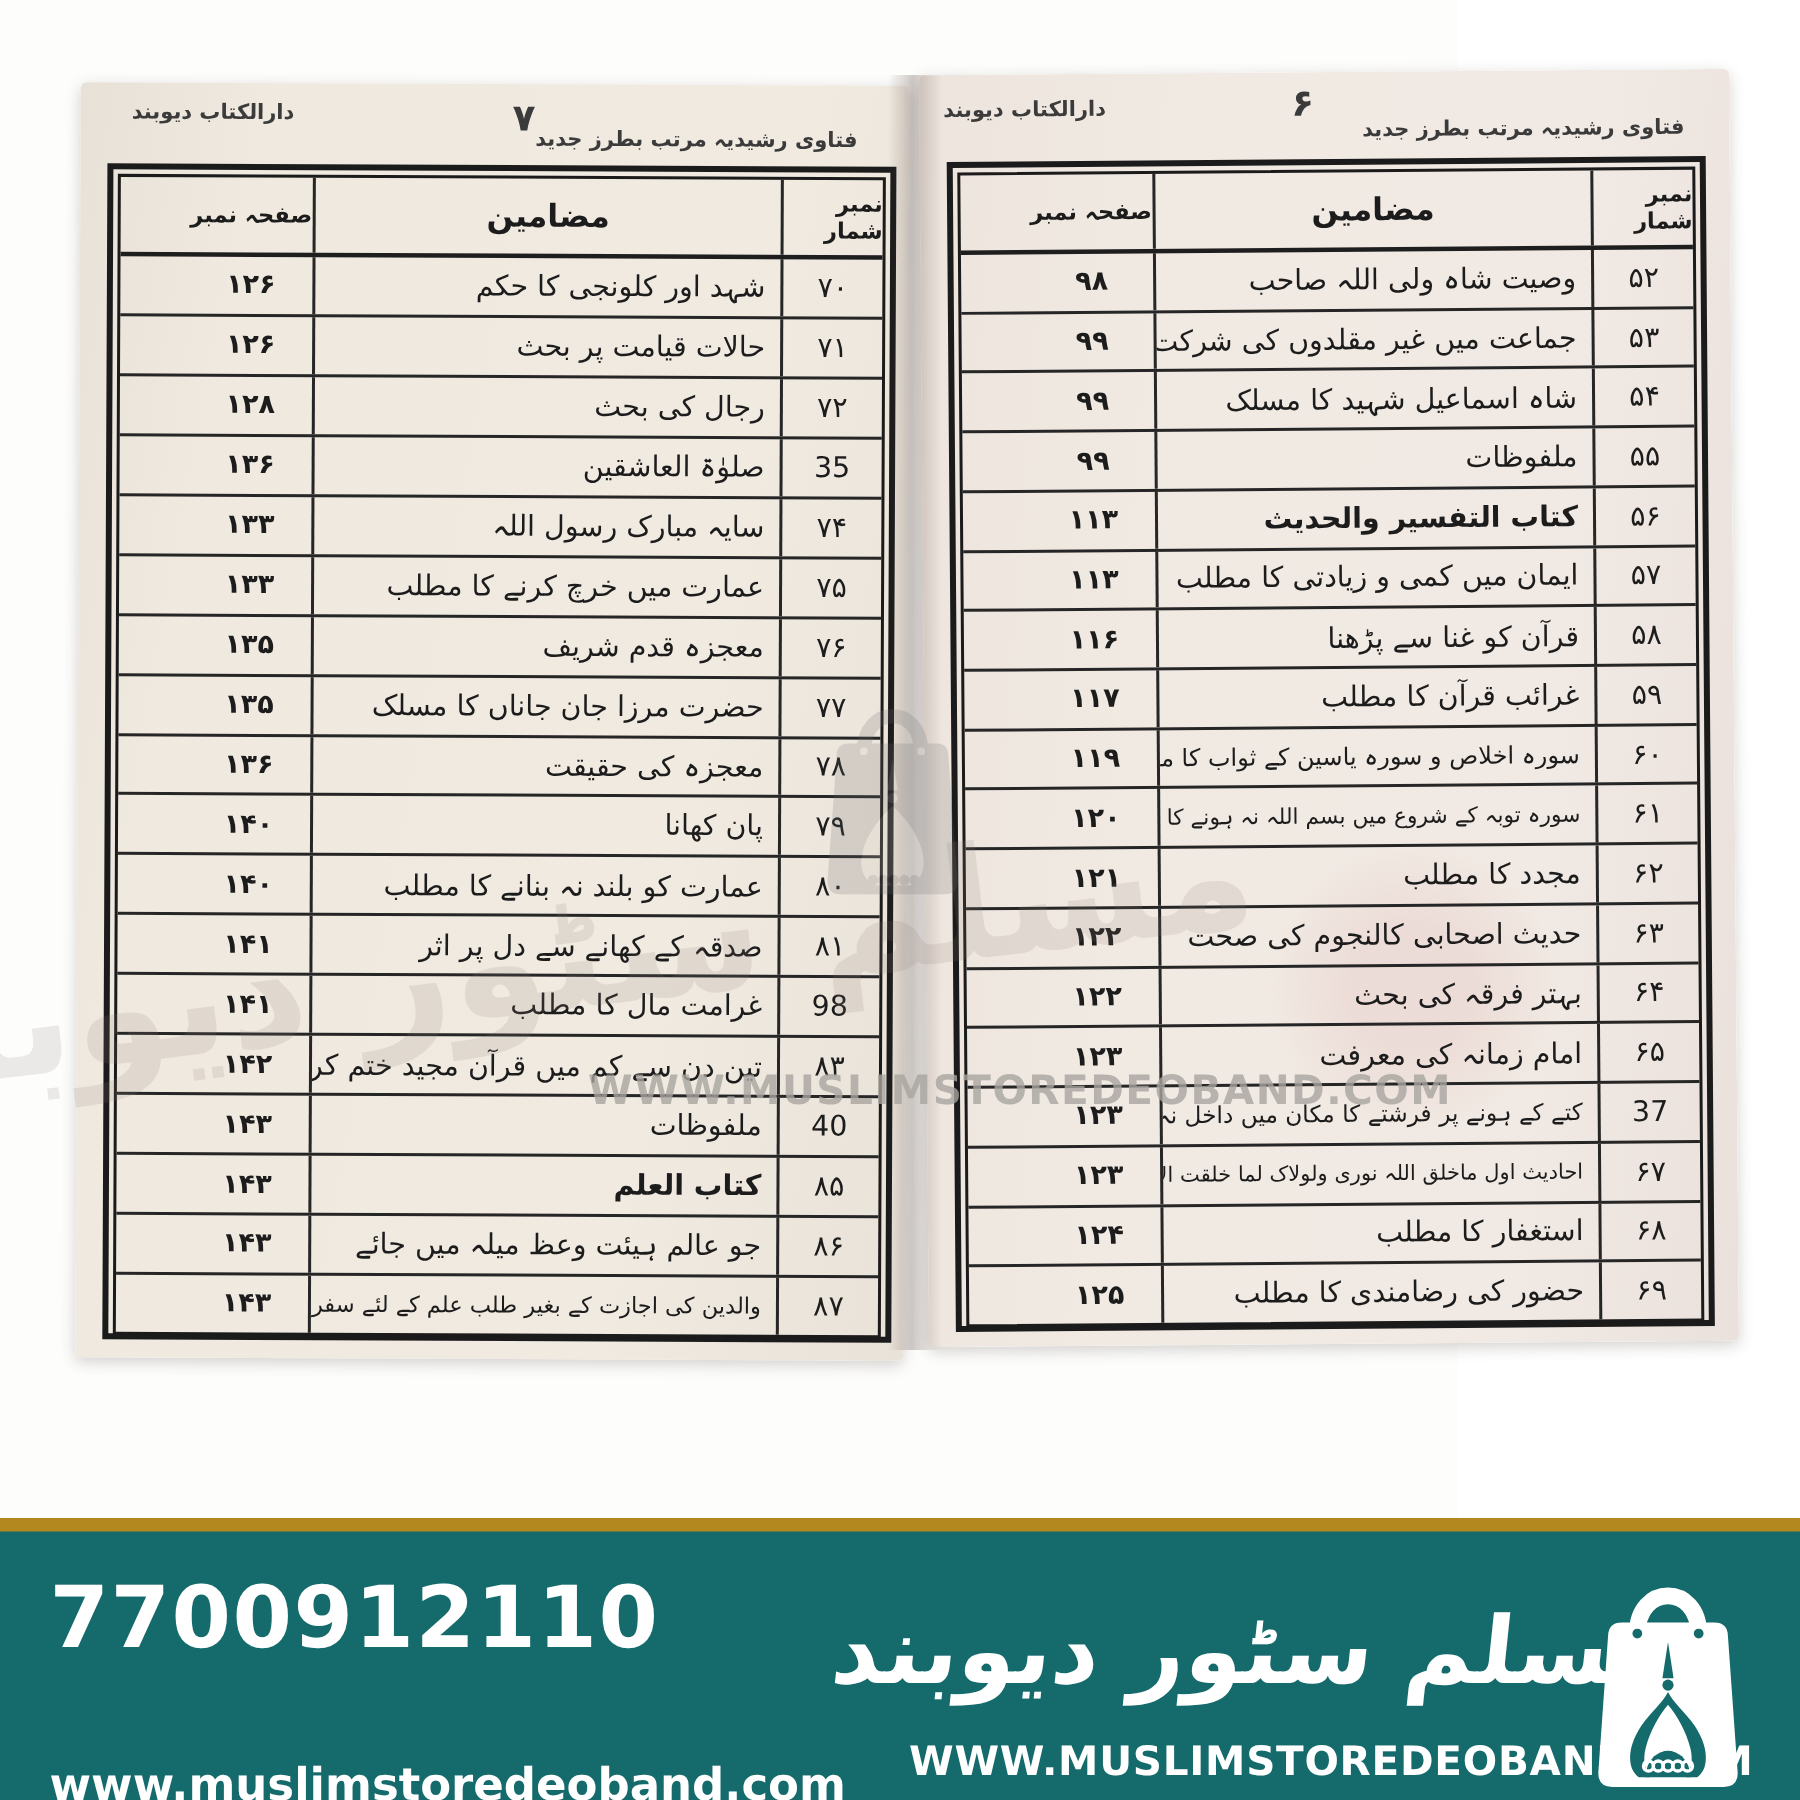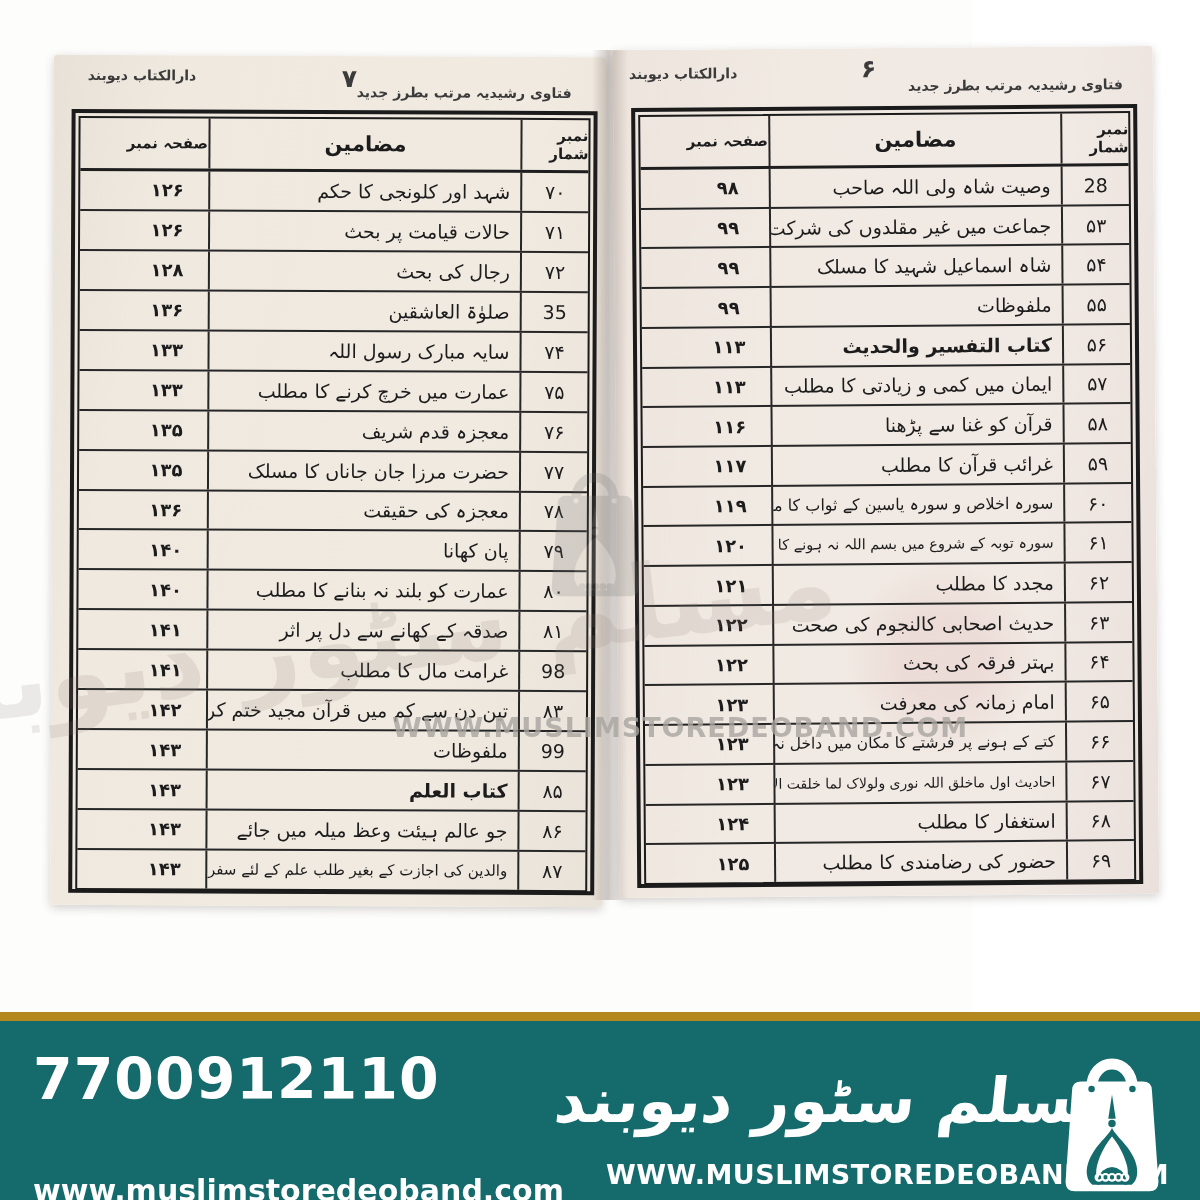--- a/index.html
+++ b/index.html
@@ -179,21 +179,21 @@
             <div class="c pageno">۱۴۱</div>
           </div>
 
           <div class="trow">
             <div class="c serial">۸۳</div>
             <div class="c topic fit">تین دن سے کم میں قرآن مجید ختم کرنا</div>
             <div class="c pageno">۱۴۲</div>
           </div>
 
           <div class="trow">
-            <div class="c serial">99</div>
+            <div class="c serial">40</div>
             <div class="c topic fit">ملفوظات</div>
             <div class="c pageno">۱۴۳</div>
           </div>
 
           <div class="trow">
             <div class="c serial">۸۵</div>
             <div class="c topic fit boldrow">کتاب العلم</div>
             <div class="c pageno">۱۴۳</div>
           </div>
 
@@ -220,21 +220,21 @@
     </div>
     <div class="toc-outer">
       <div class="toc">
         <div class="trow thead">
           <div class="c serial">نمبر شمار</div>
           <div class="c topic">مضامین</div>
           <div class="c pageno">صفحہ نمبر</div>
         </div>
 
           <div class="trow">
-            <div class="c serial">28</div>
+            <div class="c serial">۵۲</div>
             <div class="c topic fit">وصیت شاہ ولی اللہ صاحب</div>
             <div class="c pageno">۹۸</div>
           </div>
 
           <div class="trow">
             <div class="c serial">۵۳</div>
             <div class="c topic fit">جماعت میں غیر مقلدوں کی شرکت</div>
             <div class="c pageno">۹۹</div>
           </div>
 
@@ -304,21 +304,21 @@
             <div class="c pageno">۱۲۲</div>
           </div>
 
           <div class="trow">
             <div class="c serial">۶۵</div>
             <div class="c topic fit">امام زمانہ کی معرفت</div>
             <div class="c pageno">۱۲۳</div>
           </div>
 
           <div class="trow">
-            <div class="c serial">۶۶</div>
+            <div class="c serial">37</div>
             <div class="c topic fit" style="font-size: 15.5px;">کتے کے ہونے پر فرشتے کا مکان میں داخل نہ ہونا</div>
             <div class="c pageno">۱۲۳</div>
           </div>
 
           <div class="trow">
             <div class="c serial">۶۷</div>
             <div class="c topic fit" style="font-size: 14px;">احادیث اول ماخلق اللہ نوری ولولاک لما خلقت الافلاک</div>
             <div class="c pageno">۱۲۳</div>
           </div>
 

